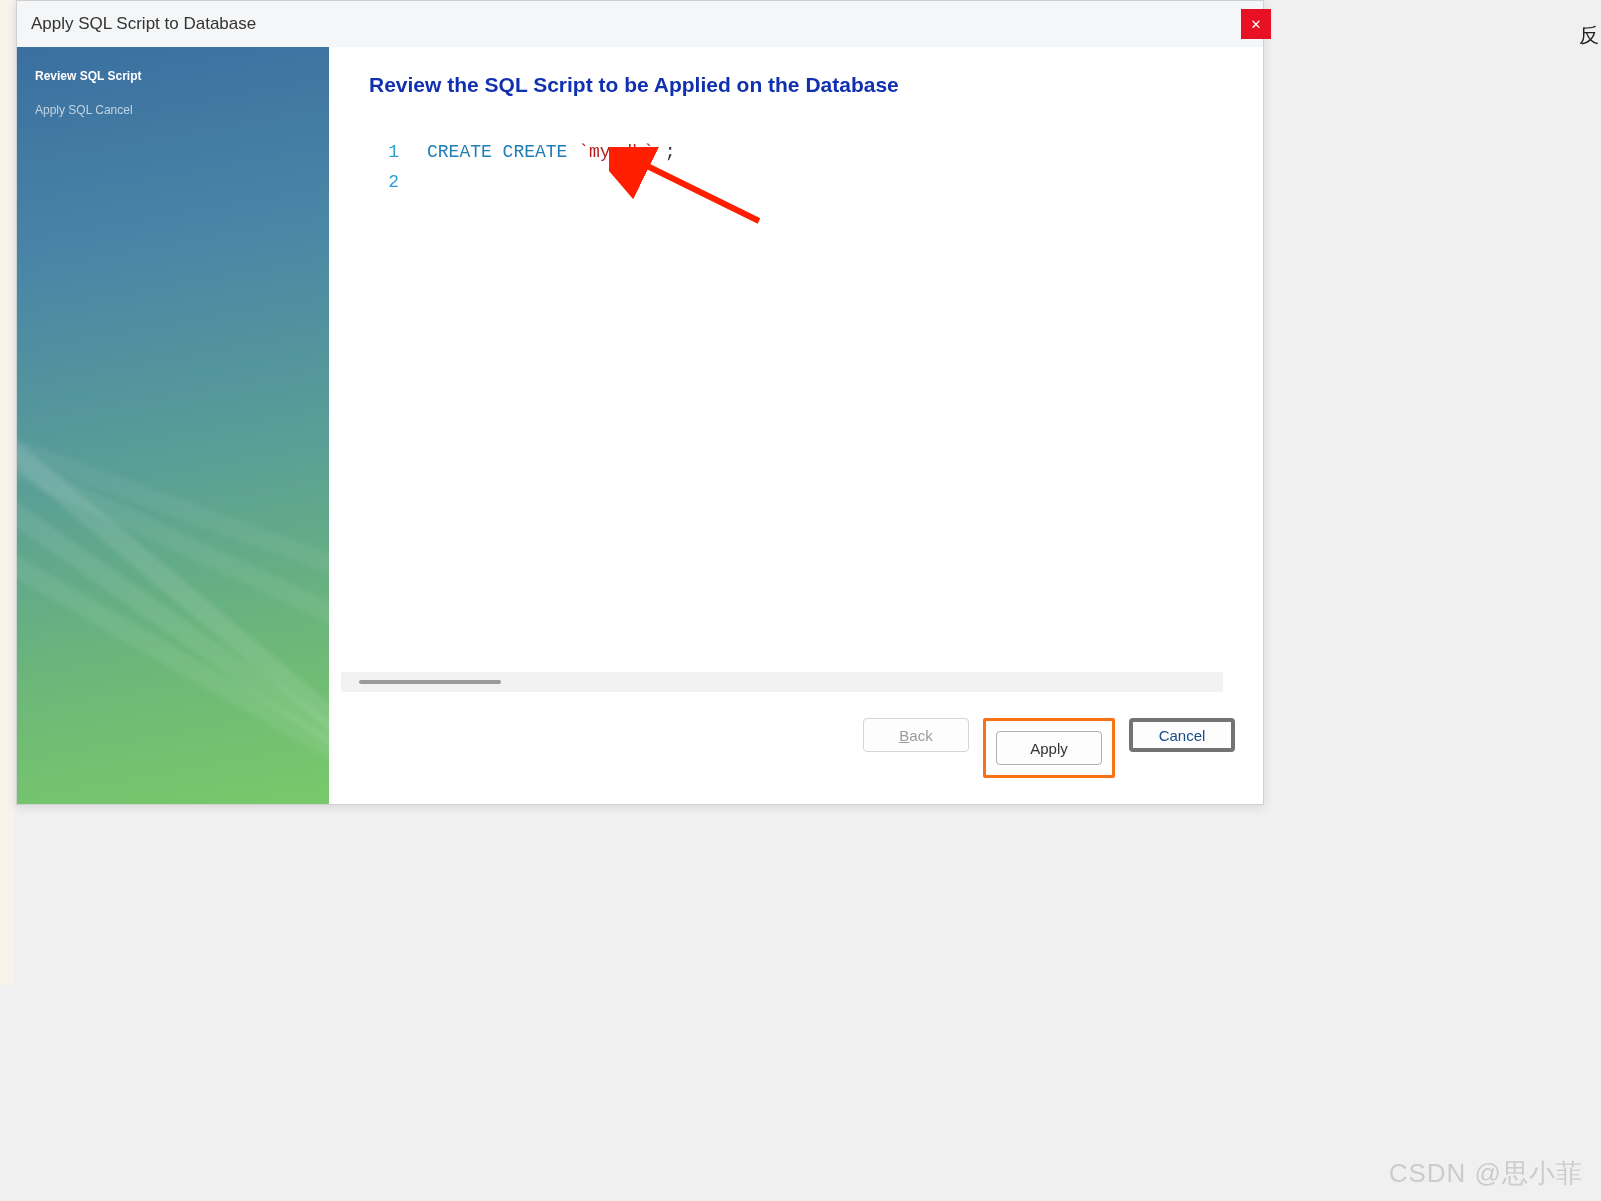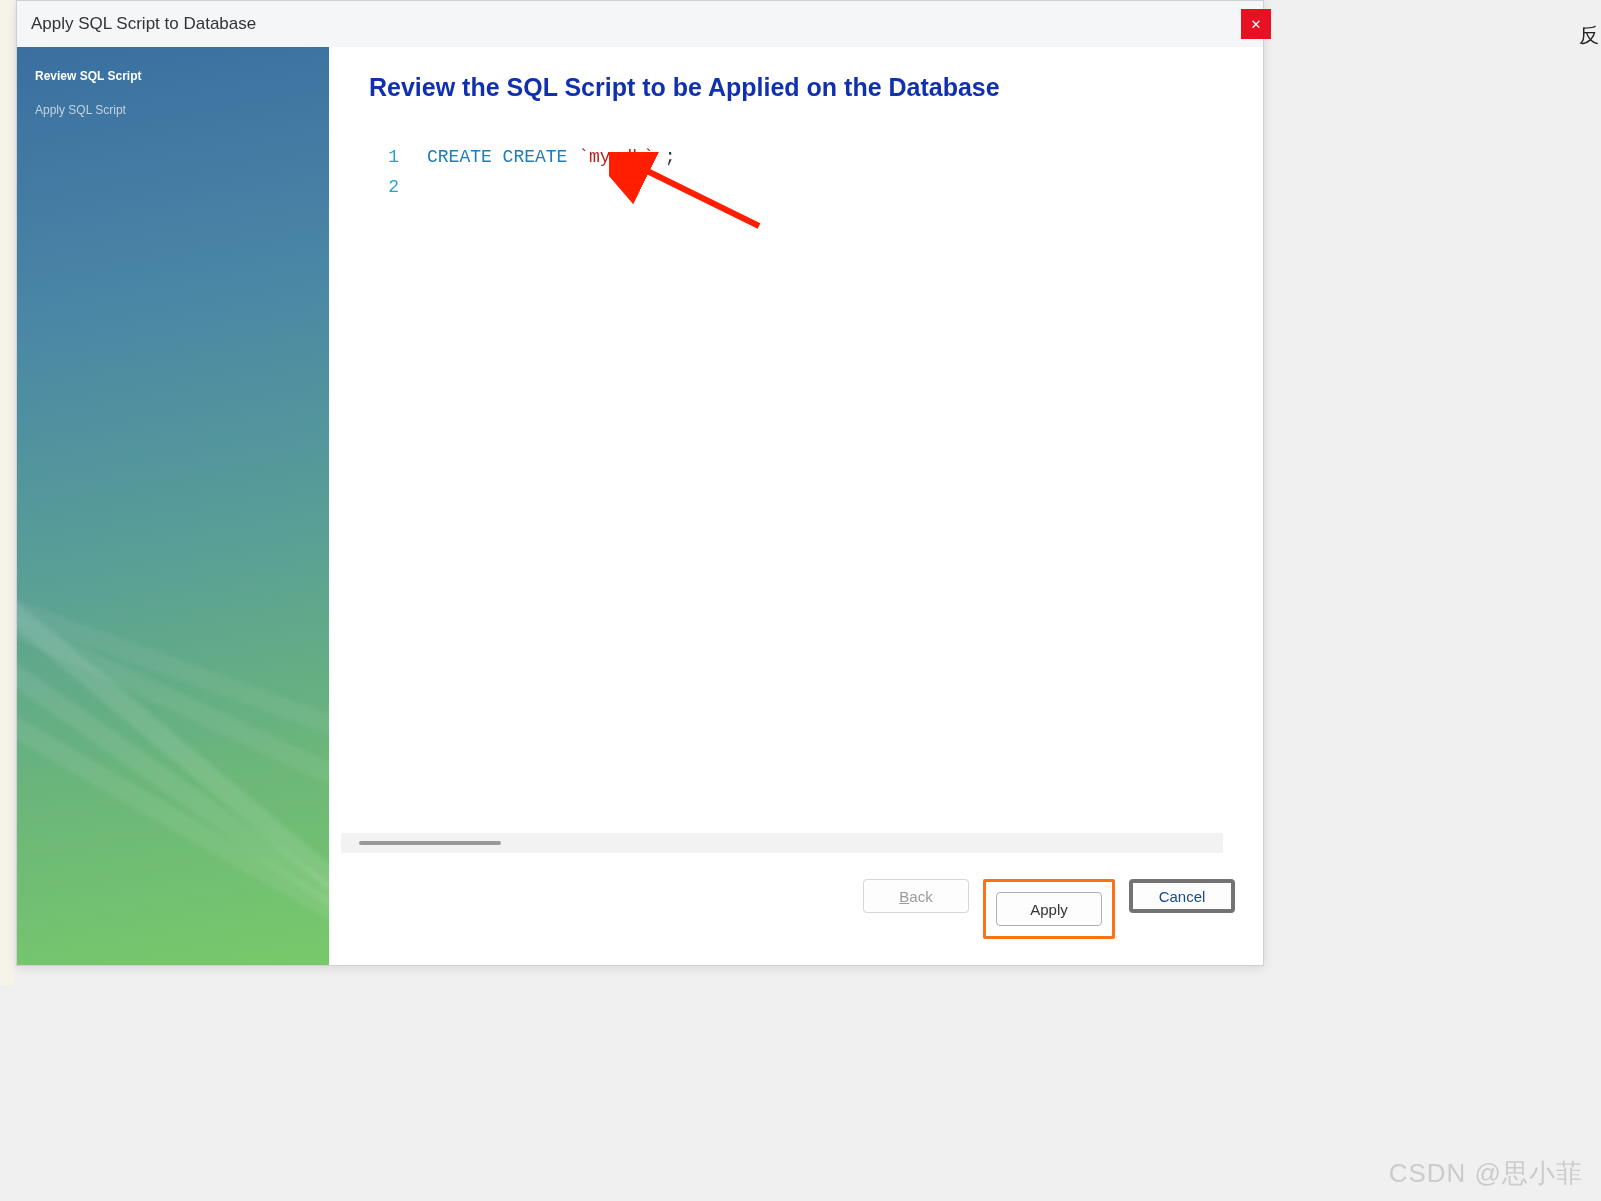--- a/index.html
+++ b/index.html
@@ -9,21 +9,21 @@
       width: 1601px;
       height: 1201px;
       overflow: hidden;
       position: relative;
     }
     .dialog {
       position: absolute;
       left: 16px;
       top: 0px;
       width: 1248px;
-      height: 966px;
+      height: 805px;
       background: #ffffff;
       border: 1px solid #d0d0d0;
       box-shadow: 0 2px 10px rgba(0,0,0,0.1);
       display: flex;
       flex-direction: column;
     }
     .titlebar {
       height: 46px;
       background: #f5f6f7;
       display: flex;
@@ -88,21 +88,21 @@
     }
     .main {
       flex: 1;
       background: #ffffff;
       display: flex;
       flex-direction: column;
       padding: 26px 0 20px 0;
       position: relative;
     }
     .heading {
-      font-size: 25px;
+      font-size: 21px;
       font-weight: 700;
       color: #1030b0;
       padding: 0 24px 26px 40px;
     }
     .editor {
       flex: 1;
       padding: 14px 40px 0 40px;
       font-family: Consolas, "Courier New", monospace;
       font-size: 18px;
       line-height: 30px;
@@ -220,21 +220,21 @@
     </div>
   </div>
 
   <div class="dialog-body">
 
     <div class="sidebar">
       <div class="sidebar-item active">
         <span>Review SQL Script</span>
       </div>
       <div class="sidebar-item">
-        <span>Apply SQL Script</span>
+        <span>Apply SQL Cancel</span>
       </div>
     </div>
 
     <div class="main">
       <div class="heading">Review the SQL Script to be Applied on the Database</div>
 
       <div class="editor">
         <div class="code-line">
           <div class="gutter">1</div>
           <div class="code"><span class="kw">CREATE CREATE </span><span class="str">`my_db`</span><span class="plain"> ;</span></div>

